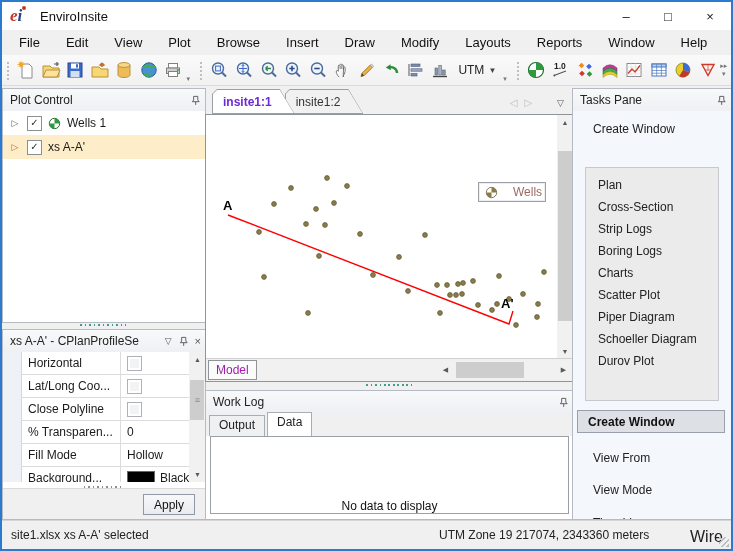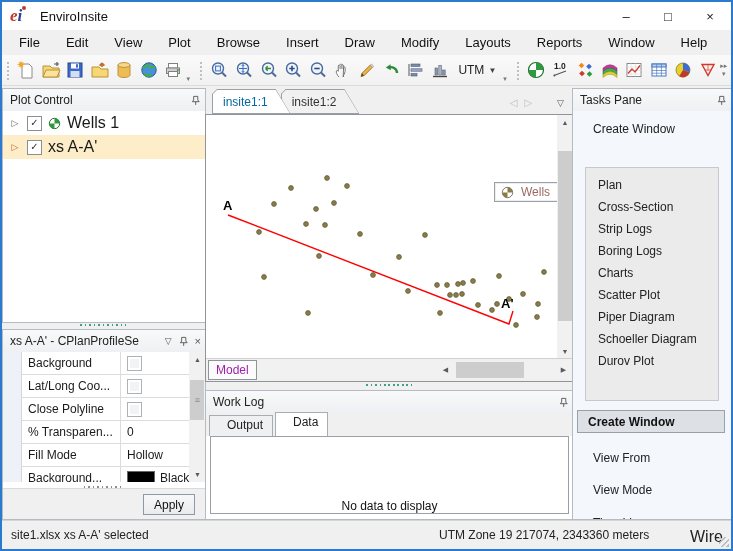--- a/index.html
+++ b/index.html
@@ -41,21 +41,21 @@
 
   
   .tree{position:absolute;inset:22px 0 0 0;background:#fff;overflow:hidden;}
   .tree-row{position:relative;height:24px;display:flex;align-items:center;}
   .tree-row.sel{background:#fdeec9;}
   .tree-conn{position:absolute;left:12px;top:24px;height:24px;width:1px;background:#d8d8d8;}
   .expander{width:12px;margin-left:6px;font-size:9px;color:#666;text-align:center;}
   .expander.orange{color:#bf5f2c;}
   .cbx{width:13px;height:13px;border:1px solid #8a8f96;background:#fff;margin-left:6px;display:flex;align-items:center;justify-content:center;font-size:10px;color:#333;line-height:1;}
   .tree-ic{margin-left:6px;display:flex;}
-  .tree-label{margin-left:6px;font-size:16px;}
+  .tree-label{margin-left:6px;font-size:12px;}
 
   
   .prop-table{position:absolute;left:0;right:0;top:22px;height:130px;overflow:hidden;background:#fff;display:flex;}
   .prop-gutter{width:18px;background:#eef1f6;border-right:1px solid #d3d7de;flex:none;}
   .prop-rows{flex:1;}
   .prow{height:22px;border-bottom:1px solid #dcdcdc;display:flex;align-items:center;}
   .plabel{width:92px;padding-left:6px;border-right:1px solid #dcdcdc;font-size:12px;height:100%;display:flex;align-items:center;}
   .pval{flex:1;padding-left:6px;display:flex;align-items:center;gap:5px;font-size:12px;}
   .pcheck{width:13px;height:13px;border:1px solid #aeb2b8;background:#f2f3f4;box-shadow:inset 0 0 0 2px #fff;}
   .swatch{width:26px;height:12px;background:#000;border:1px solid #666;}
@@ -65,41 +65,41 @@
   .prop-bottom{position:absolute;left:0;right:0;bottom:0;height:30px;background:#f0f0f0;border-top:1px solid #dadada;}
   .prop-bottom::before{content:"";position:absolute;left:50%;top:-3px;transform:translateX(-50%);width:40px;height:2px;background-image:repeating-linear-gradient(90deg,#8a8f96 0 1.5px,transparent 1.5px 4.5px);}
   .btn{border:1px solid #8f98a6;background:linear-gradient(#f7f8f9,#e9ebee);font-size:12px;color:#111;padding:2px 10px;}
   .apply{position:absolute;right:10px;top:5px;height:21px;}
 
   
   .tabstrip{position:absolute;left:205px;top:88px;width:367px;height:26px;display:flex;align-items:flex-end;}
   .tabouter{height:24px;clip-path:polygon(0 100%,0 5px,5px 0,calc(100% - 15px) 0,100% 100%);background:#9aa0a6;padding:1px 1px 0 1px;margin-right:-10px;}
   .tabinner{height:23px;clip-path:polygon(0 100%,0 4px,4px 0,calc(100% - 14px) 0,100% 100%);background:#f1f1f1;display:flex;align-items:center;padding:0 22px 0 10px;font-size:12px;color:#333;}
   .tabouter.active{z-index:3;}
-  .tabouter.active .tabinner{background:#fff;font-weight:normal;color:#0369a1;}
+  .tabouter.active .tabinner{background:#fff;font-weight:bold;color:#6d28d9;}
   .tab1{margin-left:7px;z-index:2;}
   .tabnav{margin-left:auto;display:flex;align-items:center;gap:7px;color:#b8bcc2;padding-right:8px;padding-bottom:6px;font-size:10px;}
   .tabnav .dd{font-size:9px;color:#555;}
 
   .docframe{position:absolute;left:205px;top:114px;width:367px;height:266px;border:1px solid #8f9499;background:#fff;}
   .canvas{position:absolute;left:0;top:0;right:16px;bottom:22px;background:#fff;overflow:hidden;}
-  .legendbox{position:absolute;left:272px;top:67px;width:68px;height:20px;border:1px solid #9aa0a6;box-shadow:inset 0 0 0 1px #eceff2;background:#fff;display:flex;align-items:center;gap:7px;padding-left:6px;box-sizing:border-box;margin-left:16px;}
+  .legendbox{position:absolute;left:272px;top:67px;width:68px;height:20px;border:1px solid #9aa0a6;box-shadow:inset 0 0 0 1px #eceff2;background:#fff;display:flex;align-items:center;gap:15px;padding-left:6px;box-sizing:border-box;}
   .legendbox span{color:#9b6b62;font-size:12px;}
   .doc-vscroll{position:absolute;top:0;right:0;width:16px;bottom:22px;background:#f1f1f1;}
   .doc-vscroll .vthumb{left:1px;}
   .docstrip{position:absolute;left:0;right:0;bottom:0;height:22px;background:#f0f0f0;border-top:1px solid #d0d0d0;display:flex;align-items:center;}
   .model-tab{height:18px;margin-left:2px;border:1px solid #8f9499;background:#fbfbfb;font-size:12px;color:#a21caf;display:flex;align-items:center;padding:0 7px;}
   .hscroll{position:absolute;left:52px;right:2px;top:2px;bottom:2px;background:#f1f1f1;}
   .harrow{position:absolute;top:0;width:15px;height:18px;display:flex;align-items:center;justify-content:center;font-size:7px;color:#5a5a5a;}
   .hthumb{position:absolute;top:1px;height:16px;background:#cdcdcd;}
   .map-label{font:bold 13px "Liberation Sans",sans-serif;fill:#000;}
 
   
   .wl-tabs{position:absolute;left:0;right:0;top:22px;height:23px;display:flex;align-items:flex-end;background:#f0f0f0;padding-left:3px;}
-  .wl-tab{border:1px solid #a8adb4;border-bottom:none;background:#eef0f2;padding:2px 9px 3px 17px;font-size:12px;color:#222;margin-right:2px;height:15px;}
+  .wl-tab{border:1px solid #a8adb4;border-bottom:none;background:#eef0f2;padding:2px 9px 3px 9px;font-size:12px;color:#222;margin-right:2px;height:15px;}
   .wl-tab.active{background:#fff;height:18px;position:relative;z-index:2;}
   .wl-content{position:absolute;left:4px;right:4px;top:45px;bottom:5px;border:1px solid #9aa0a6;background:#fff;display:flex;align-items:flex-end;justify-content:center;font-size:12px;color:#111;}
 
   
   .tasks-body{position:absolute;inset:22px 0 0 0;background:#f4f7fb;overflow:hidden;}
   .tp-label{margin:11px 0 0 20px;font-size:12px;color:#222;}
   .tp-box{position:absolute;left:12px;top:56px;width:134px;height:234px;background:#ebebec;border:1px solid #c6c9ce;padding-top:6px;box-sizing:border-box;}
   .tp-item{height:22px;line-height:22px;padding-left:12px;font-size:12px;color:#222;}
   .tp-create{position:absolute;left:4px;top:299px;width:148px;height:23px;background:#dde0e5;border:1px solid #98a0ab;box-sizing:border-box;display:flex;align-items:center;padding-left:10px;font-weight:bold;font-size:12px;color:#111;}
   .tp-section{position:absolute;left:20px;font-size:12px;color:#222;}
@@ -376,21 +376,21 @@
         <svg class="pin" viewBox="0 0 12 12">
             <path d="M4 1.5h4.5v4l1.5 1.8H2.5L4 5.5zM6.2 7.3v3.5" fill="none" stroke="#555" stroke-width="1"></path>
           </svg>
         <span class="ph-ic" style="font-size:11px;">×</span>
       </span>
     </div>
     <div class="prop-table">
       <div class="prop-gutter"></div>
       <div class="prop-rows">
         <div class="prow">
-          <div class="plabel">Background</div>
+          <div class="plabel">Horizontal</div>
           <div class="pval">
               <span class="pcheck"></span>
             </div>
         </div>
         <div class="prow">
           <div class="plabel">Lat/Long Coo...</div>
           <div class="pval">
               <span class="pcheck"></span>
             </div>
         </div>

